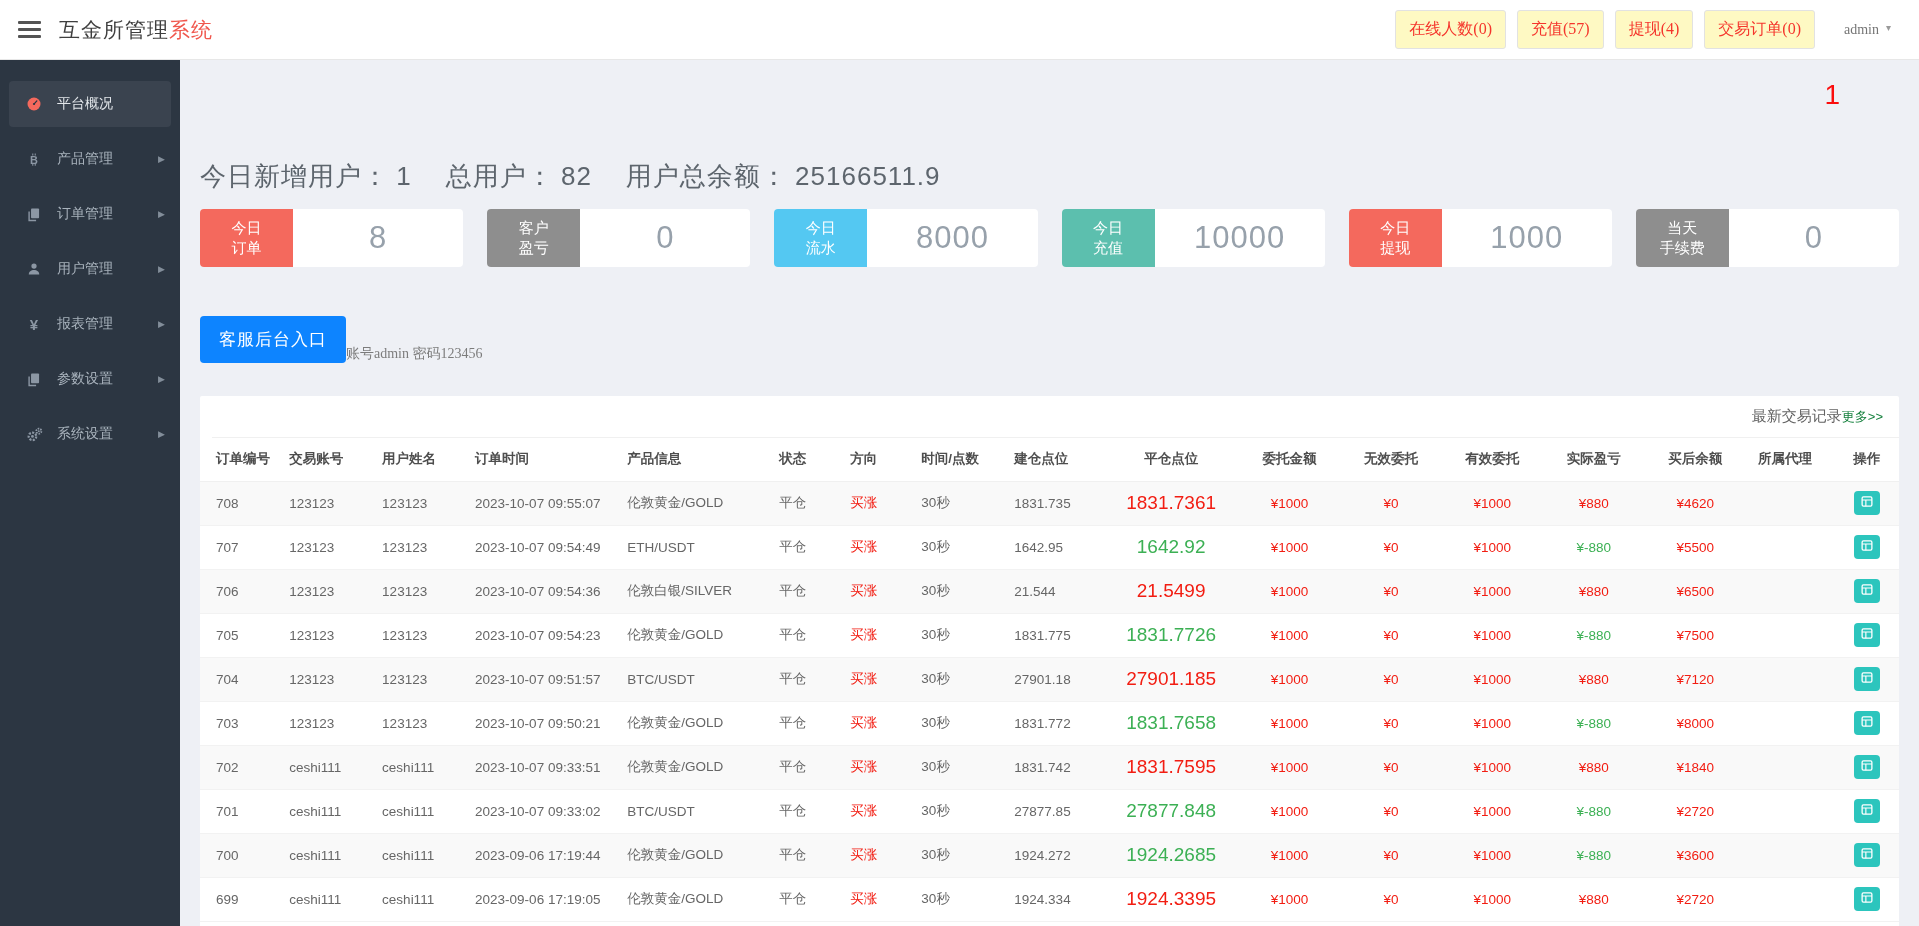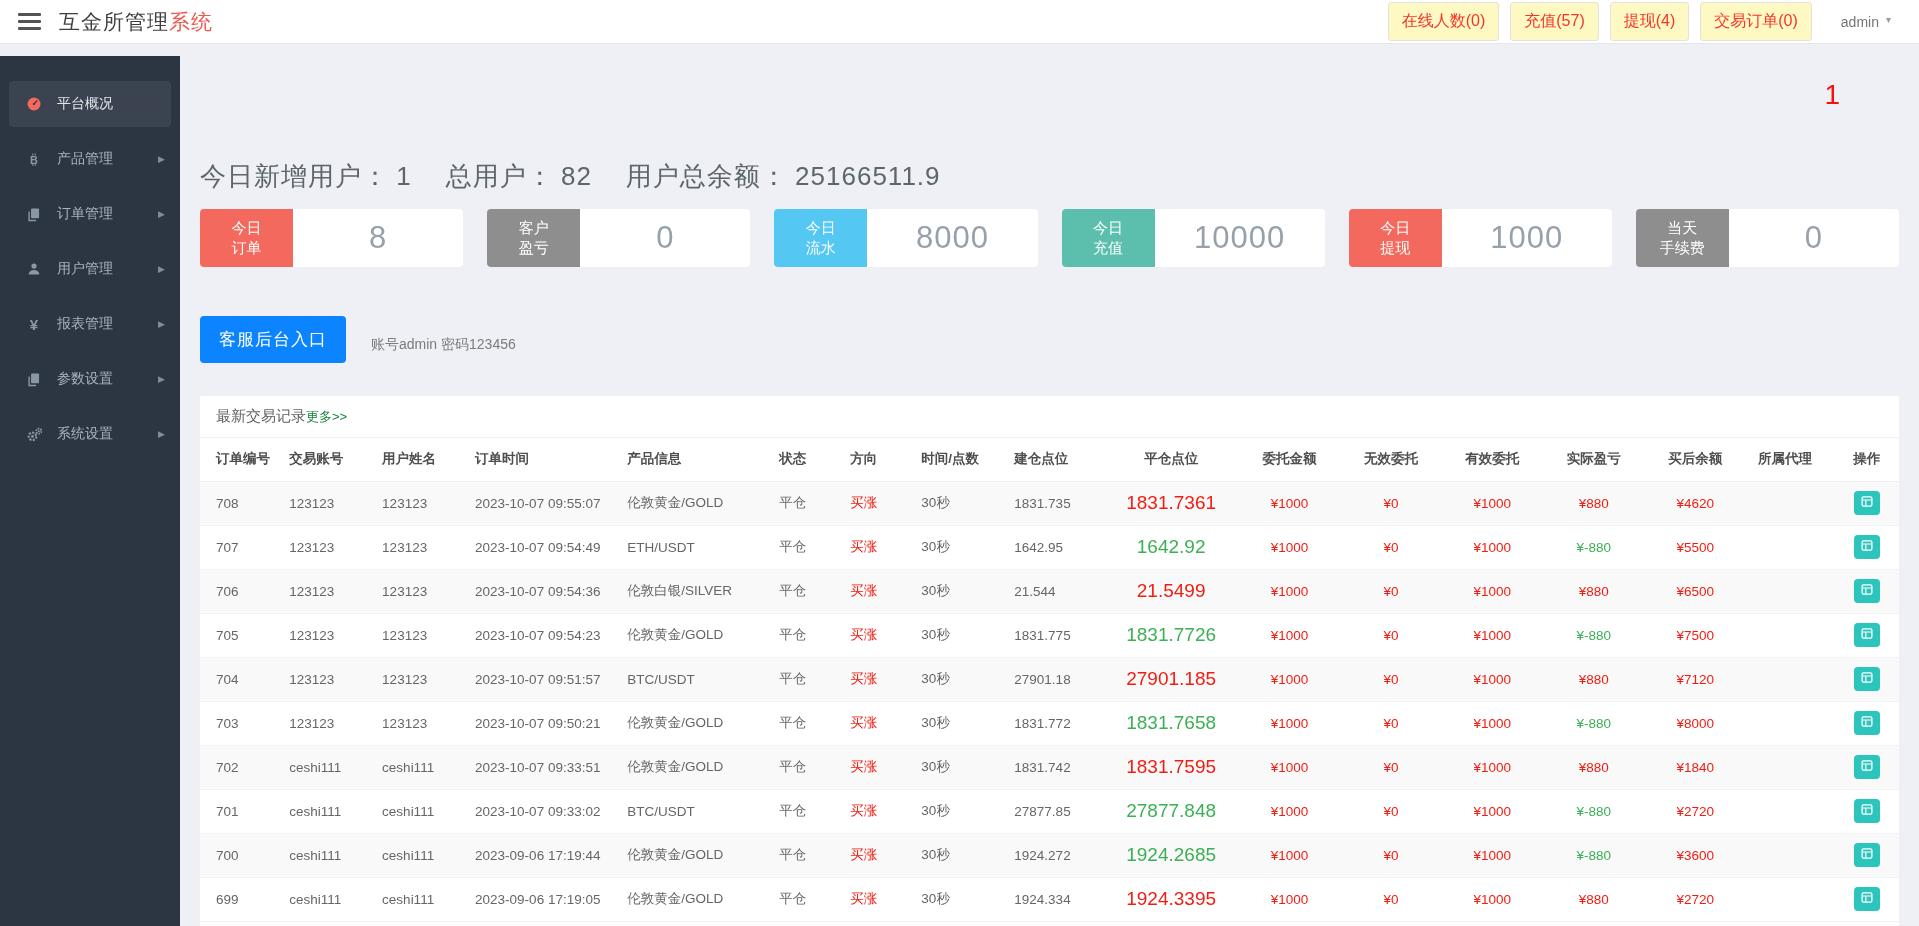--- a/index.html
+++ b/index.html
@@ -3,23 +3,23 @@
 <meta charset="utf-8">
 <style>
   * { box-sizing: border-box; }
   html,body { margin:0; padding:0; }
   body {
     width:1919px; height:926px; overflow:hidden;
     font-family:"Liberation Sans","DejaVu Sans",sans-serif;
     background:#eef0f5;
   }
   
-  .topbar{ position:fixed; top:0; left:0; right:0; height:44px; background:#fff;
+  .topbar{ position:fixed; top:0; left:0; right:0; height:60px; background:#fff;
     border-bottom:1px solid #e7e7e7; display:flex; align-items:center;
-    justify-content:space-between; padding:0 18px; z-index:20;}
+    justify-content:space-between; padding:0 18px; z-index:20;font-family:Liberation Serif, serif;}
   .brand{ display:flex; align-items:center; gap:18px;}
   .hamburger{ width:23px; cursor:pointer;}
   .hamburger i{ display:block; height:3px; background:#545454; margin:4px 0; border-radius:1px;}
   .app-title{ margin:0; font-size:21px; font-weight:400; color:#3f3f3f; letter-spacing:1px;}
   .app-title .accent{ color:#f0574d;}
   .topbar-stats{ display:flex; align-items:center; gap:11px;}
   .stat-btn{ background:#fef9c3; border:1px solid #e2e2e2; border-radius:3px;
     color:#f5352c; font-size:16px; padding:8px 13px; cursor:pointer; font-family:inherit;}
   .user-menu{ display:flex; gap:7px; color:#757575; font-size:14px;
     margin-left:8px; padding:8px 10px; cursor:pointer;}
@@ -43,28 +43,28 @@
   .summary{ margin-top:103px; display:flex; gap:34px; color:#5d656d; font-size:26px;}
   .summary .grp span{ letter-spacing:1px;}
   
   .stat-boxes{ margin-top:15px; display:flex; gap:24px;}
   .stat-box{ flex:1; height:58px; display:flex; border-radius:4px; overflow:hidden; background:#fff;}
   .stat-label{ width:93px; flex:none; color:#fff; display:flex; flex-direction:column;
     align-items:center; justify-content:center; font-size:15px; line-height:20px;}
   .stat-value{ flex:1; display:flex; align-items:center; justify-content:center;
     font-size:31px; font-weight:300; color:#97a1ab; letter-spacing:1px;}
   
-  .service-row{ margin-top:49px; display:flex; align-items:center; gap:25px;}
+  .service-row{ margin-top:49px; display:flex; align-items:flex-end; font-family:Liberation Serif, serif;}
   .service-btn{ background:#0d84ff; border:none; color:#fff; font-size:17px; letter-spacing:1px;
     padding:12px 19px; border-radius:4px; cursor:pointer; font-family:inherit;}
   .service-hint{ color:#7c7c7c; font-size:14px; margin-top:10px;}
   
   .panel{ margin-top:33px; background:#fff; border-radius:2px; padding-bottom:6px;}
-  .panel-head{ height:42px; display:flex; align-items:center; justify-content:flex-start;
-    padding:0 16px; border-bottom:1px solid #f0f0f0;}
+  .panel-head{ height:42px; display:flex; align-items:center; justify-content:flex-end;
+    padding:0 16px; border-bottom:1px solid #f0f0f0;margin-left:12px;}
   .panel-title{ color:#636363; font-size:15px;}
   .more-link{ color:#15803d; font-size:13px; text-decoration:none; cursor:pointer;}
   table{ width:100%; border-collapse:collapse; table-layout:fixed;}
   th{ height:43px; text-align:left; font-weight:700; color:#4e4e4e; font-size:13.5px;
     padding:0 8px; border-bottom:1px solid #f0f0f0; white-space:nowrap;}
   td{ height:44px; color:#666; font-size:13.5px; padding:0 8px; white-space:nowrap;
     overflow:hidden; text-overflow:ellipsis;}
   tbody tr{ border-bottom:1px solid #f2f2f2;}
   tbody tr:nth-child(odd){ background:#f9f9f9;}
   th:first-child, td:first-child{ padding-left:16px;}

